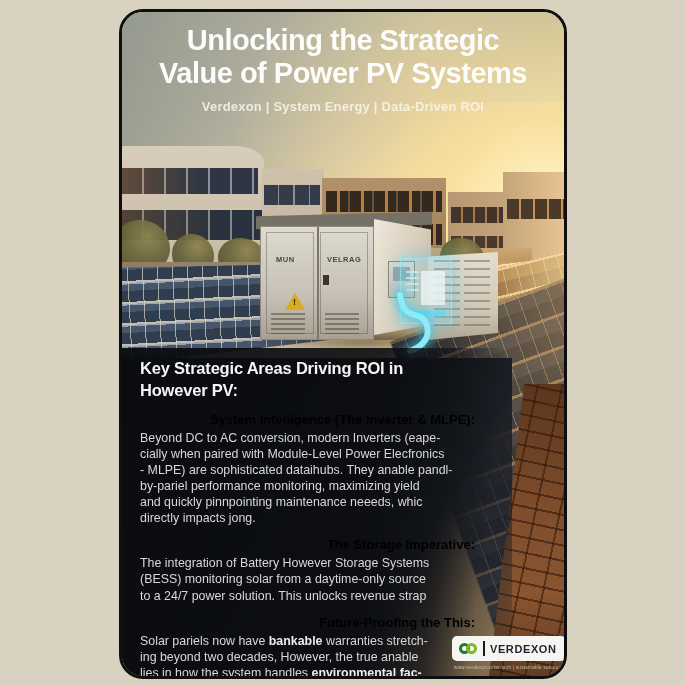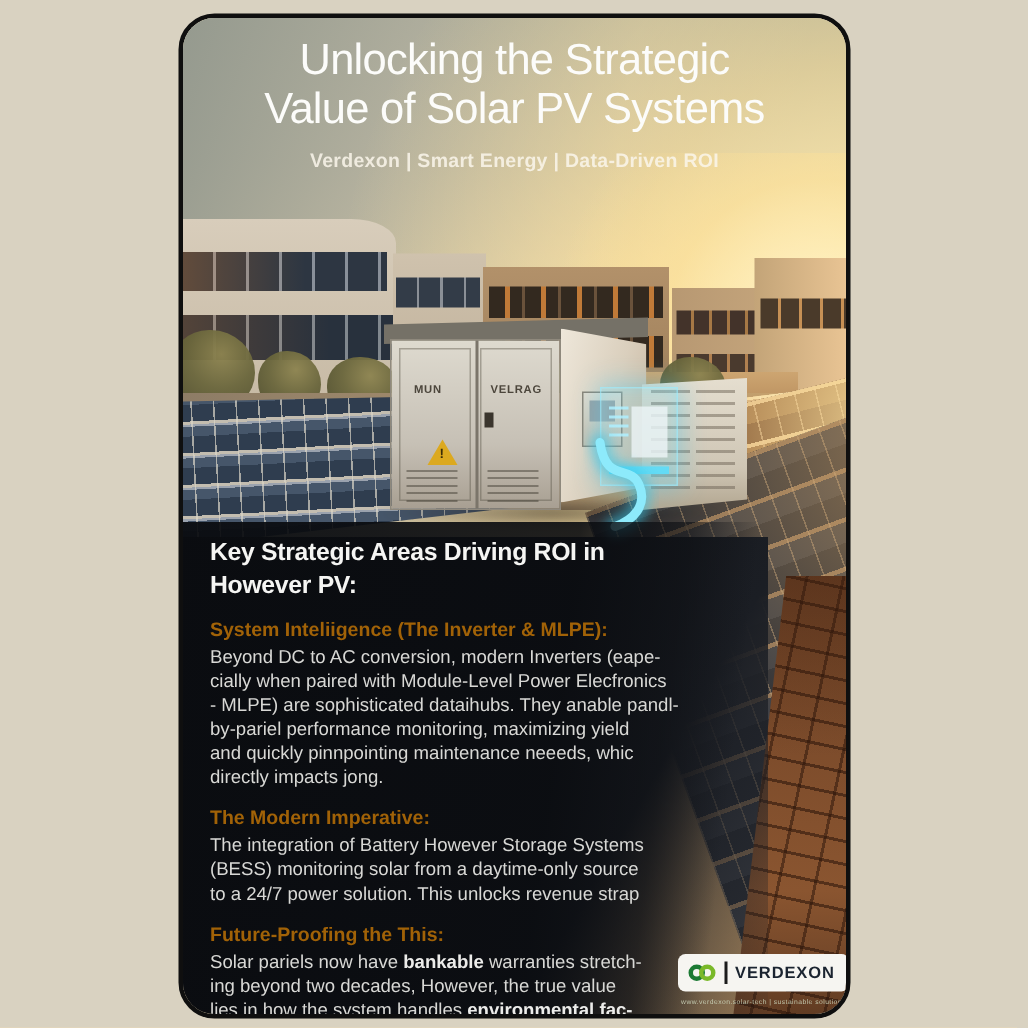--- a/index.html
+++ b/index.html
@@ -141,27 +141,27 @@
 
   .cable-svg { position:absolute; left:240px; top:255px; }
 
   
   .scrim { position:absolute; left:0; right:0; top:336px; bottom:0;
       background:linear-gradient(97deg, rgba(10,12,16,.94) 0%, rgba(10,12,16,.9) 55%, rgba(12,14,18,.6) 70%, rgba(12,14,18,0) 80%); }
 
   .overlay { position:absolute; left:18px; top:346px; width:335px; color:#eee; }
   .overlay h2 { font-size:16.5px; line-height:1.32; font-weight:bold; color:#f5f5f3; letter-spacing:-.2px; margin-bottom:10px; white-space:nowrap; }
   .section { margin-bottom:11px; }
-  .sec-title { font-size:13px; font-weight:bold; color:#a16207; margin-bottom:3px; white-space:nowrap; }
+  .sec-title { font-size:13px; font-weight:bold; color:#000000; margin-bottom:3px; white-space:nowrap;text-align:right; }
   .sec-body { font-size:12.4px; line-height:1.3; color:#d8d8d5; white-space:nowrap; }
   .sec-body .b { font-weight:bold; color:#ececea;margin-top:32px; }
 
   
   .header { position:absolute; left:0; top:12px; width:100%; text-align:center; }
-  .title { font-size:29px; line-height:1.14; font-weight:normal; color:#fcfcfa; letter-spacing:-.5px; }
+  .title { font-size:29px; line-height:1.14; font-weight:bold; color:#fcfcfa; letter-spacing:-.5px; }
   .subtitle { margin-top:9px; font-size:13px; font-weight:bold; color:rgba(250,246,235,.85); letter-spacing:.2px; }
 
   
   .logo-box { position:absolute; left:330px; top:624px; width:114px; height:25px;
       background:#f6f5f1; border-radius:5px; display:flex; align-items:center; padding:0 7px; }
   .rings { display:flex; align-items:center; }
   .ring { width:11px; height:11px; border-radius:50%; }
   .ring.a { border:3px solid #1c7a33; }
   .ring.b { border:3px solid #7ab929; margin-left:-4px; }
   .logo-div { width:2px; height:15px; background:#1c1c1c; margin:0 5px 0 6px; }
@@ -250,42 +250,42 @@
       <path d="M 38 28 C 42 56, 58 42, 64 56 C 70 70, 60 80, 48 84" fill="none" stroke="#35c6e8" stroke-width="13" opacity="0.55" stroke-linecap="round" filter="url(#b)"></path>
       <path d="M 38 28 C 42 56, 58 42, 64 56 C 70 70, 60 80, 48 84" fill="none" stroke="#8deafb" stroke-width="6" stroke-linecap="round"></path>
     </svg>
   </div>
 
   <div class="scrim"></div>
 
   <div class="header">
     <div class="title">
       <span>Unlocking the Strategic</span><br>
-      <span>Value of Solar PV Systems</span>
-    </div>
-    <div class="subtitle">Verdexon | Smart Energy | Data-Driven ROI</div>
+      <span>Value of Power PV Systems</span>
+    </div>
+    <div class="subtitle">Verdexon | System Energy | Data-Driven ROI</div>
   </div>
 
   <div class="overlay">
     <h2>
       <span>Key Strategic Areas Driving ROI in</span><br>
       <span>However PV:</span>
     </h2>
     <div>
         <div class="section">
           <div class="sec-title">System Inteliigence (The Inverter &amp; MLPE):</div>
           <div class="sec-body"><span>Beyond DC to AC conversion, modern Inverters (eape-</span><br><span>cially when paired with Module-Level Power Elecfronics</span><br><span>- MLPE) are sophisticated dataihubs. They anable pandl-</span><br><span>by-pariel performance monitoring, maximizing yield</span><br><span>and quickly pinnpointing maintenance neeeds, whic</span><br><span>directly impacts jong.</span></div>
         </div>
         <div class="section">
-          <div class="sec-title">The Modern Imperative:</div>
+          <div class="sec-title">The Storage Imperative:</div>
           <div class="sec-body"><span>The integration of Battery However Storage Systems</span><br><span>(BESS) monitoring solar from a daytime-only source</span><br><span>to a 24/7 power solution. This unlocks revenue strap</span></div>
         </div>
         <div class="section">
           <div class="sec-title">Future-Proofing the This:</div>
-          <div class="sec-body"><span>Solar pariels now have </span><span class="b">bankable</span><span> warranties stretch-</span><br><span>ing beyond two decades, However, the true value</span><br><span>lies in how the system handles </span><span class="b">environmental fac-</span><br></div>
+          <div class="sec-body"><span>Solar pariels now have </span><span class="b">bankable</span><span> warranties stretch-</span><br><span>ing beyond two decades, However, the true anable</span><br><span>lies in how the system handles </span><span class="b">environmental fac-</span><br></div>
         </div>
       </div>
   </div>
 
   <div class="logo-box">
     <div class="rings">
       <div class="ring a"></div>
         <div class="ring b"></div>
     </div>
     <div class="logo-div"></div>

